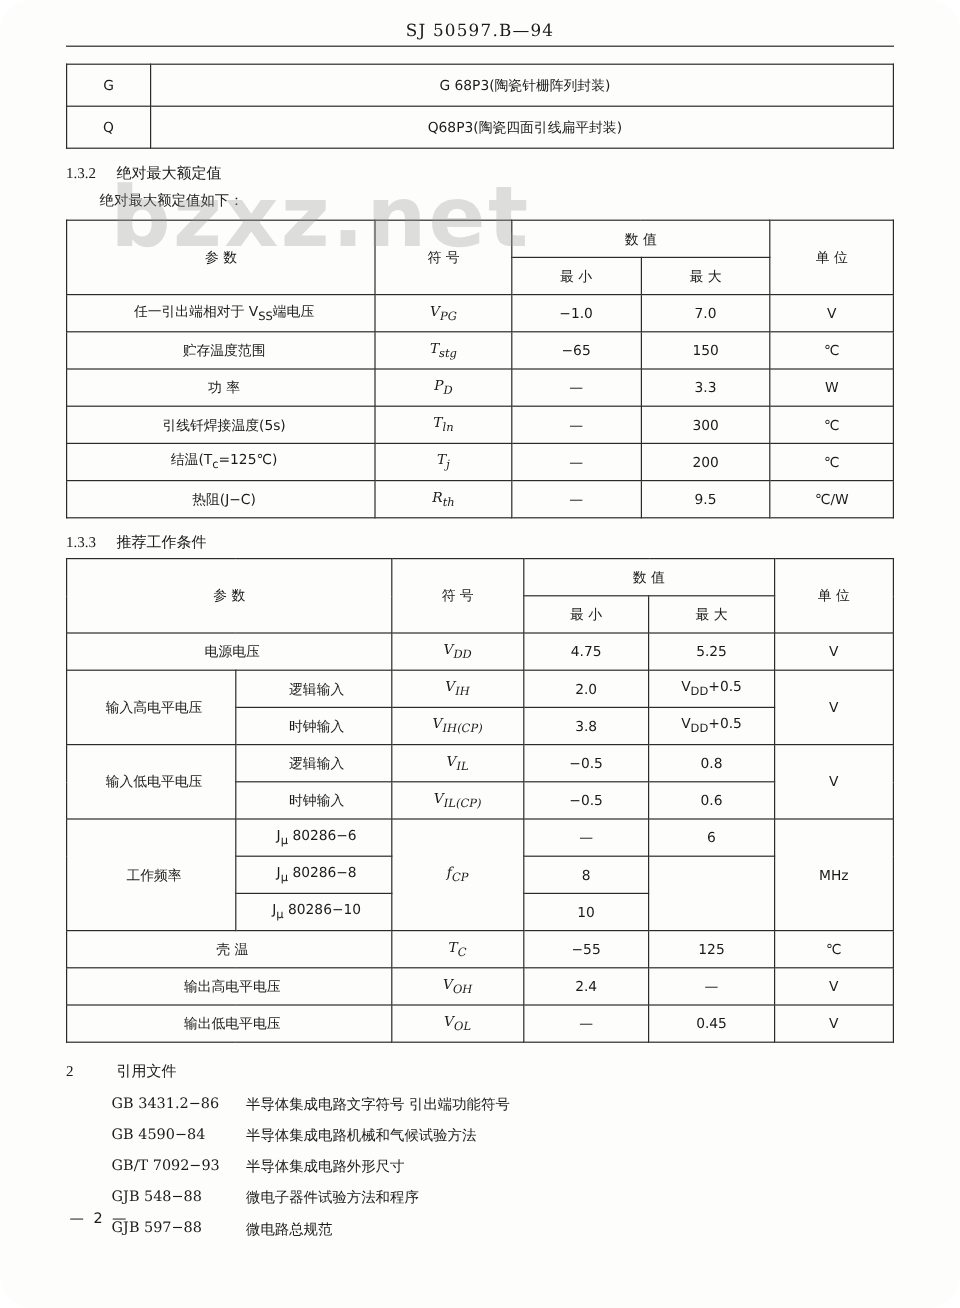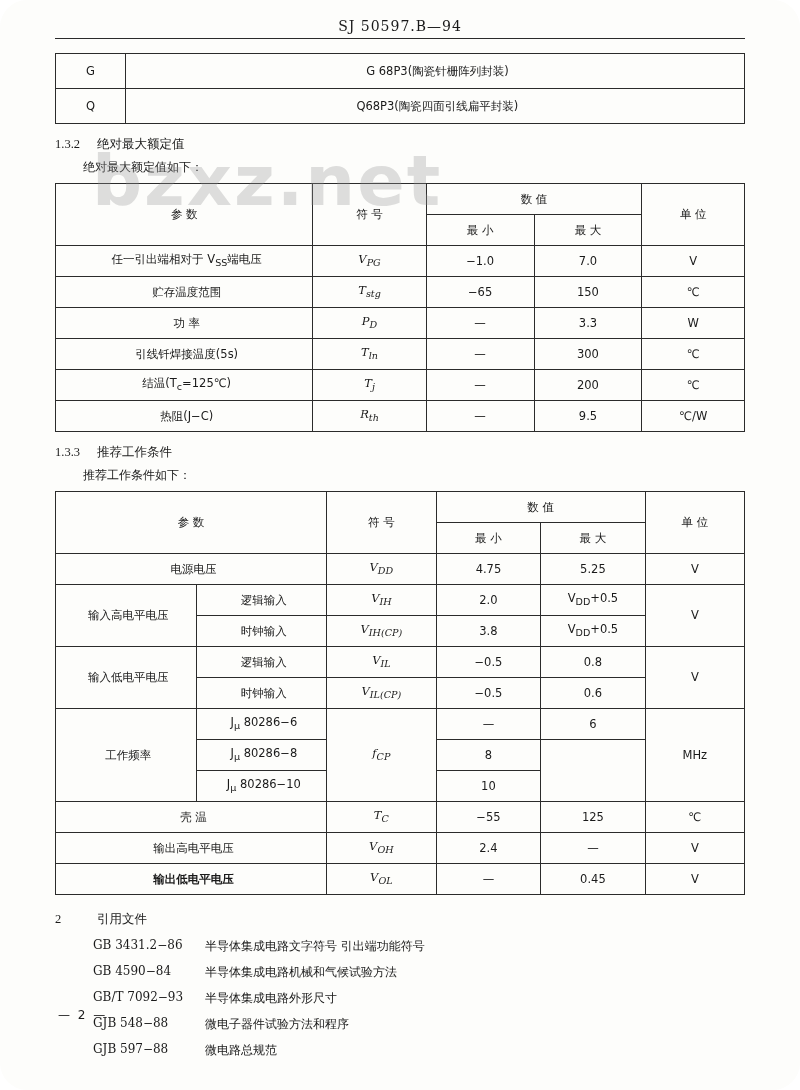--- a/index.html
+++ b/index.html
@@ -181,21 +181,20 @@
             <td>—</td>
             <td>9.5</td>
             <td>℃/W</td>
           </tr>
         </tbody>
     </table>
 
     <div class="sec">
       <span class="secnum">1.3.3</span><span>推荐工作条件</span>
     </div>
-    <div class="lead">推荐工作条件如下：</div>
 
     <table class="t3">
       <tbody>
           <tr>
         <td rowspan="2" colspan="2" style="width:230px;">参     数</td>
         <td rowspan="2" style="width:95px;">符   号</td>
         <td colspan="2">数     值</td>
         <td rowspan="2" style="width:85px;">单   位</td>
       </tr>
       <tr>
@@ -263,21 +262,21 @@
             <td>℃</td>
           </tr>
           <tr>
             <td class="left" colspan="2" style="width: 230px;">输出高电平电压</td>
             <td class="ft ital">V<sub>OH</sub></td>
             <td>2.4</td>
             <td>—</td>
             <td>V</td>
           </tr>
           <tr>
-            <td class="left" colspan="2" style="width: 230px; font-weight: bold;">输出低电平电压</td>
+            <td class="left" colspan="2" style="width: 230px;">输出低电平电压</td>
             <td class="ft ital">V<sub>OL</sub></td>
             <td>—</td>
             <td>0.45</td>
             <td>V</td>
           </tr>
         </tbody>
     </table>
 
     <div class="sec" style="margin-top:16px;">
       <span class="secnum">2</span><span>引用文件</span>

